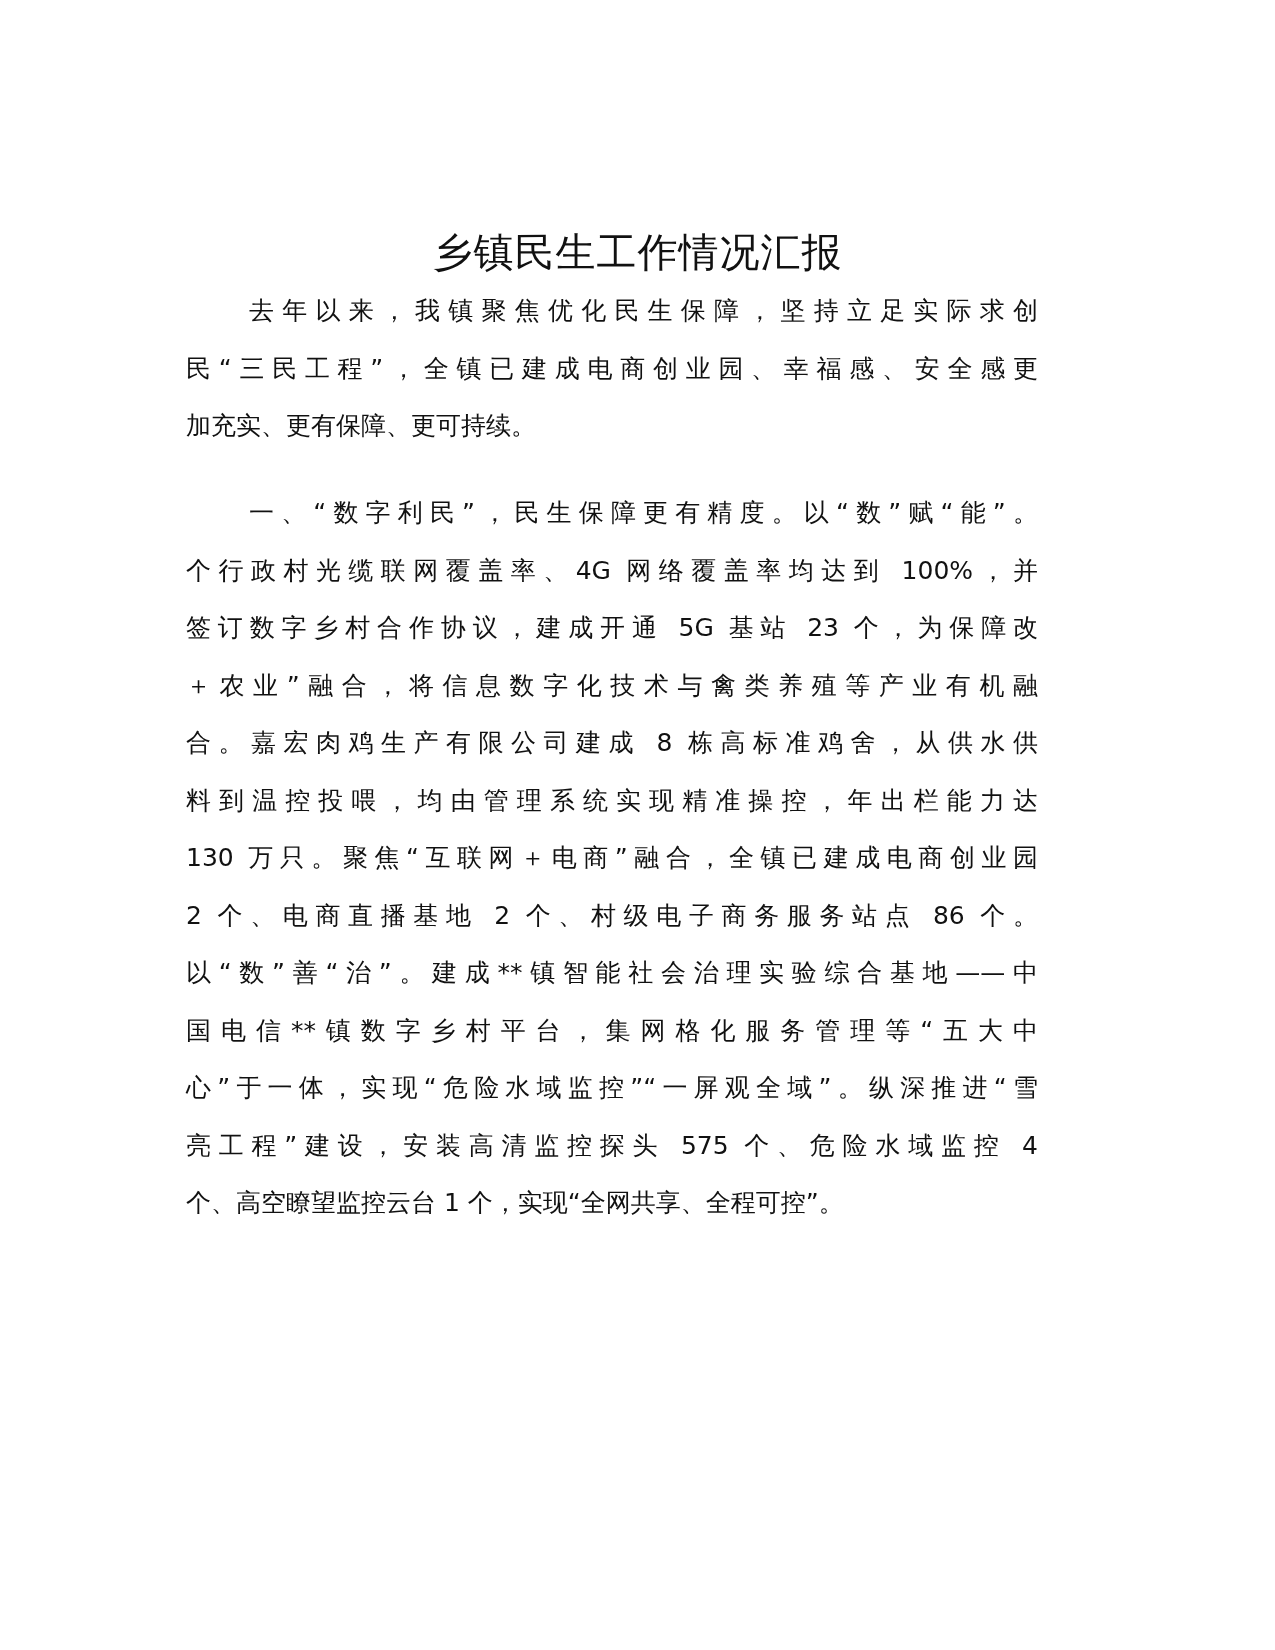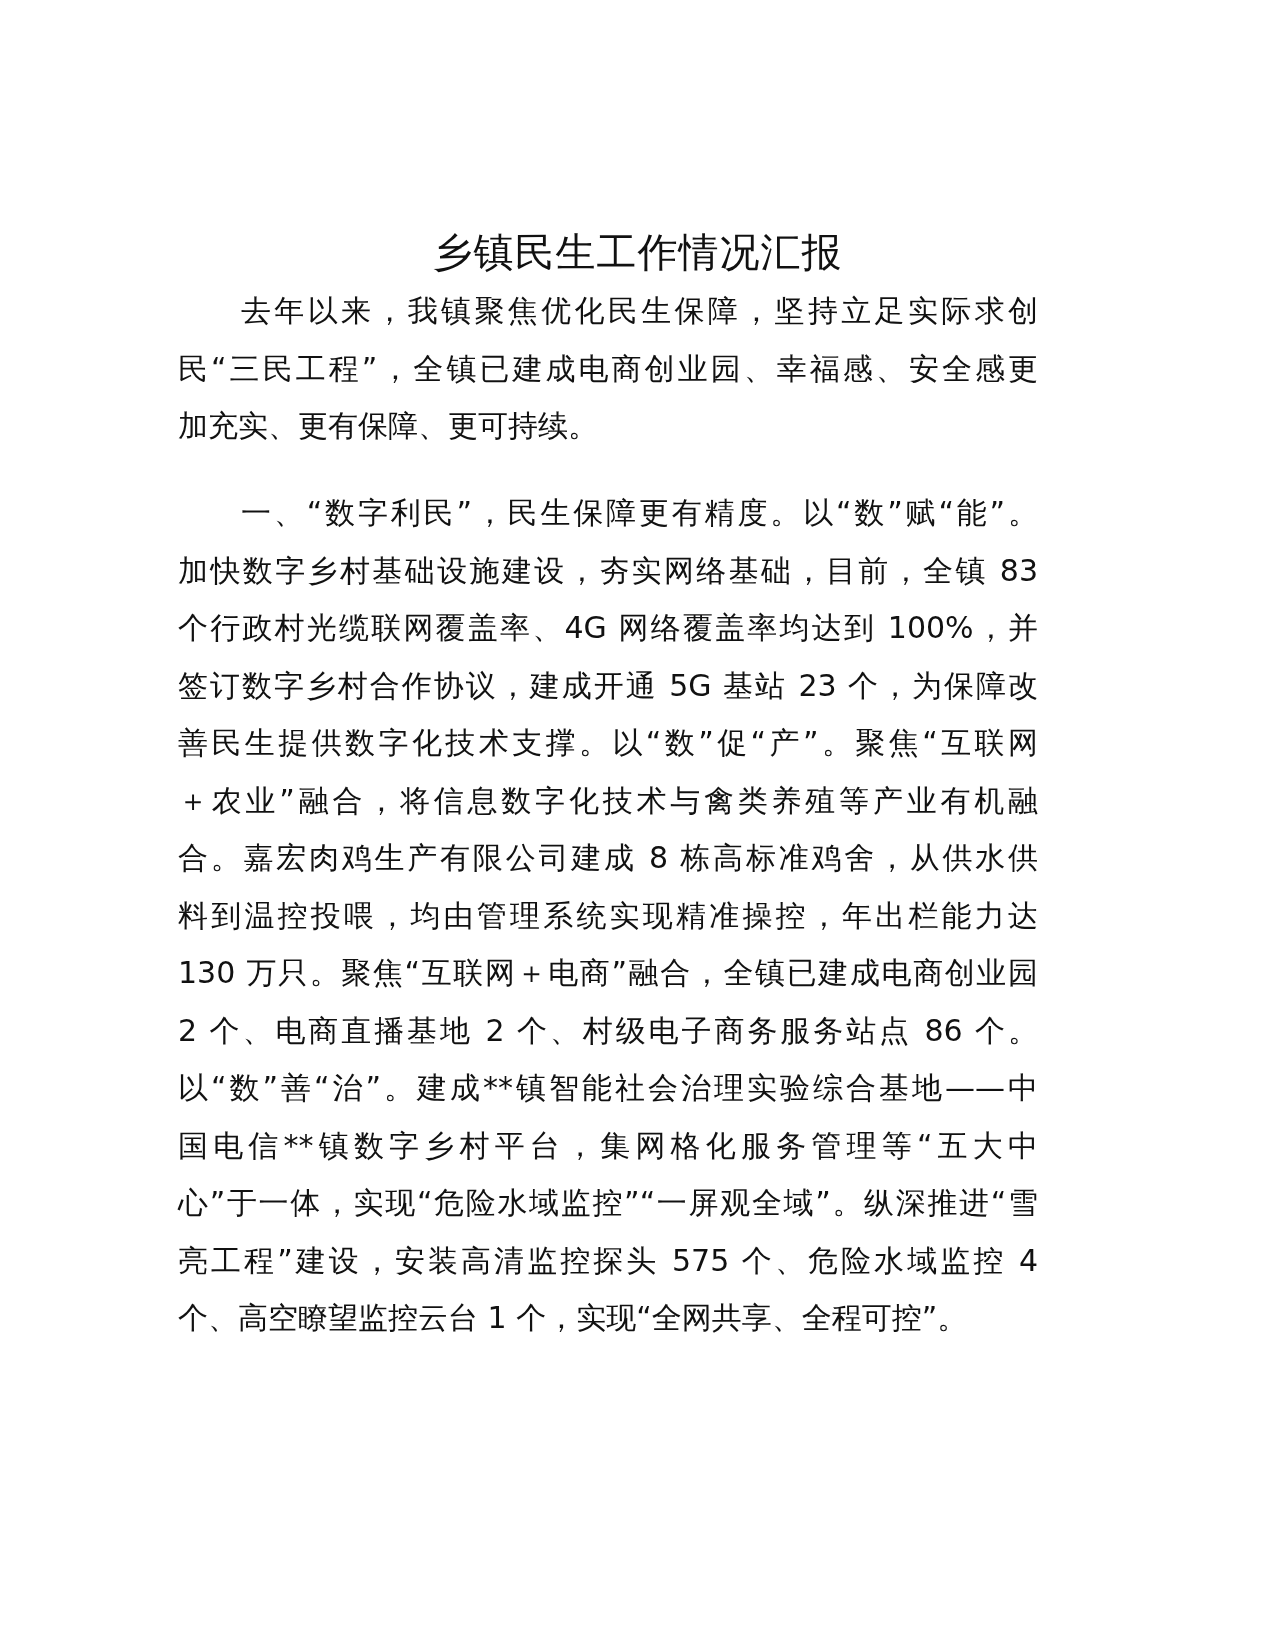--- a/index.html
+++ b/index.html
@@ -2,45 +2,43 @@
 <html><head>
   <meta charset="utf-8">
   <style>
     html, body { margin: 0; padding: 0; background: #ffffff; }
     body { width: 1275px; height: 1650px; position: relative; overflow: hidden;
            font-family: "DejaVu Sans", "Liberation Sans", sans-serif; color: #111111; }
     .page { position: absolute; left: 0; top: 0; width: 1275px; height: 1650px; background: #fff; }
     .title { position: absolute; left: 0; width: 1275px; top: 212px; text-align: center;
              font-size: 40px; line-height: 56px; letter-spacing: 1px; margin-top: 12px; }
     .para { position: absolute; left: 178px; width: 860px; }
-    .line { height: 57.5px; line-height: 57.5px; font-size: 30px; white-space: nowrap;
-            text-align: justify; text-align-last: justify; overflow: visible; }
+    .line { height: 57.5px; line-height: 57.5px; font-size: 25px; white-space: nowrap;
+            text-align: justify; text-align-last: justify; overflow: visible; margin-left: 8px; }
     .line.indent { padding-left: 63px; }
     .line.last { text-align-last: left; }
     #p1 { top: 282px; }
     #p2 { top: 484px; }
   </style>
 </head>
 <body>
 
 <div class="page">
   <div class="title">乡镇民生工作情况汇报</div>
 
   <div class="para" id="p1">
     <div class="line indent">去年以来，我镇聚焦优化民生保障，坚持立足实际求创</div>
     <div class="line">民“三民工程”，全镇已建成电商创业园、幸福感、安全感更</div>
     <div class="line last">加充实、更有保障、更可持续。</div>
   </div>
 
   <div class="para" id="p2">
     <div class="line indent">一、“数字利民”，民生保障更有精度。以“数”赋“能”。</div>
-    <div class="line">加快数字乡村基础设施建设，夯实网络基础，目前，全镇 83</div>
     <div class="line">个行政村光缆联网覆盖率、4G 网络覆盖率均达到 100%，并</div>
     <div class="line">签订数字乡村合作协议，建成开通 5G 基站 23 个，为保障改</div>
-    <div class="line">善民生提供数字化技术支撑。以“数”促“产”。聚焦“互联网</div>
     <div class="line">＋农业”融合，将信息数字化技术与禽类养殖等产业有机融</div>
     <div class="line">合。嘉宏肉鸡生产有限公司建成 8 栋高标准鸡舍，从供水供</div>
     <div class="line">料到温控投喂，均由管理系统实现精准操控，年出栏能力达</div>
     <div class="line">130 万只。聚焦“互联网＋电商”融合，全镇已建成电商创业园</div>
     <div class="line">2 个、电商直播基地 2 个、村级电子商务服务站点 86 个。</div>
     <div class="line">以“数”善“治”。建成**镇智能社会治理实验综合基地——中</div>
     <div class="line">国电信**镇数字乡村平台，集网格化服务管理等“五大中</div>
     <div class="line">心”于一体，实现“危险水域监控”“一屏观全域”。纵深推进“雪</div>
     <div class="line">亮工程”建设，安装高清监控探头 575 个、危险水域监控 4</div>
     <div class="line last">个、高空瞭望监控云台 1 个，实现“全网共享、全程可控”。</div>

